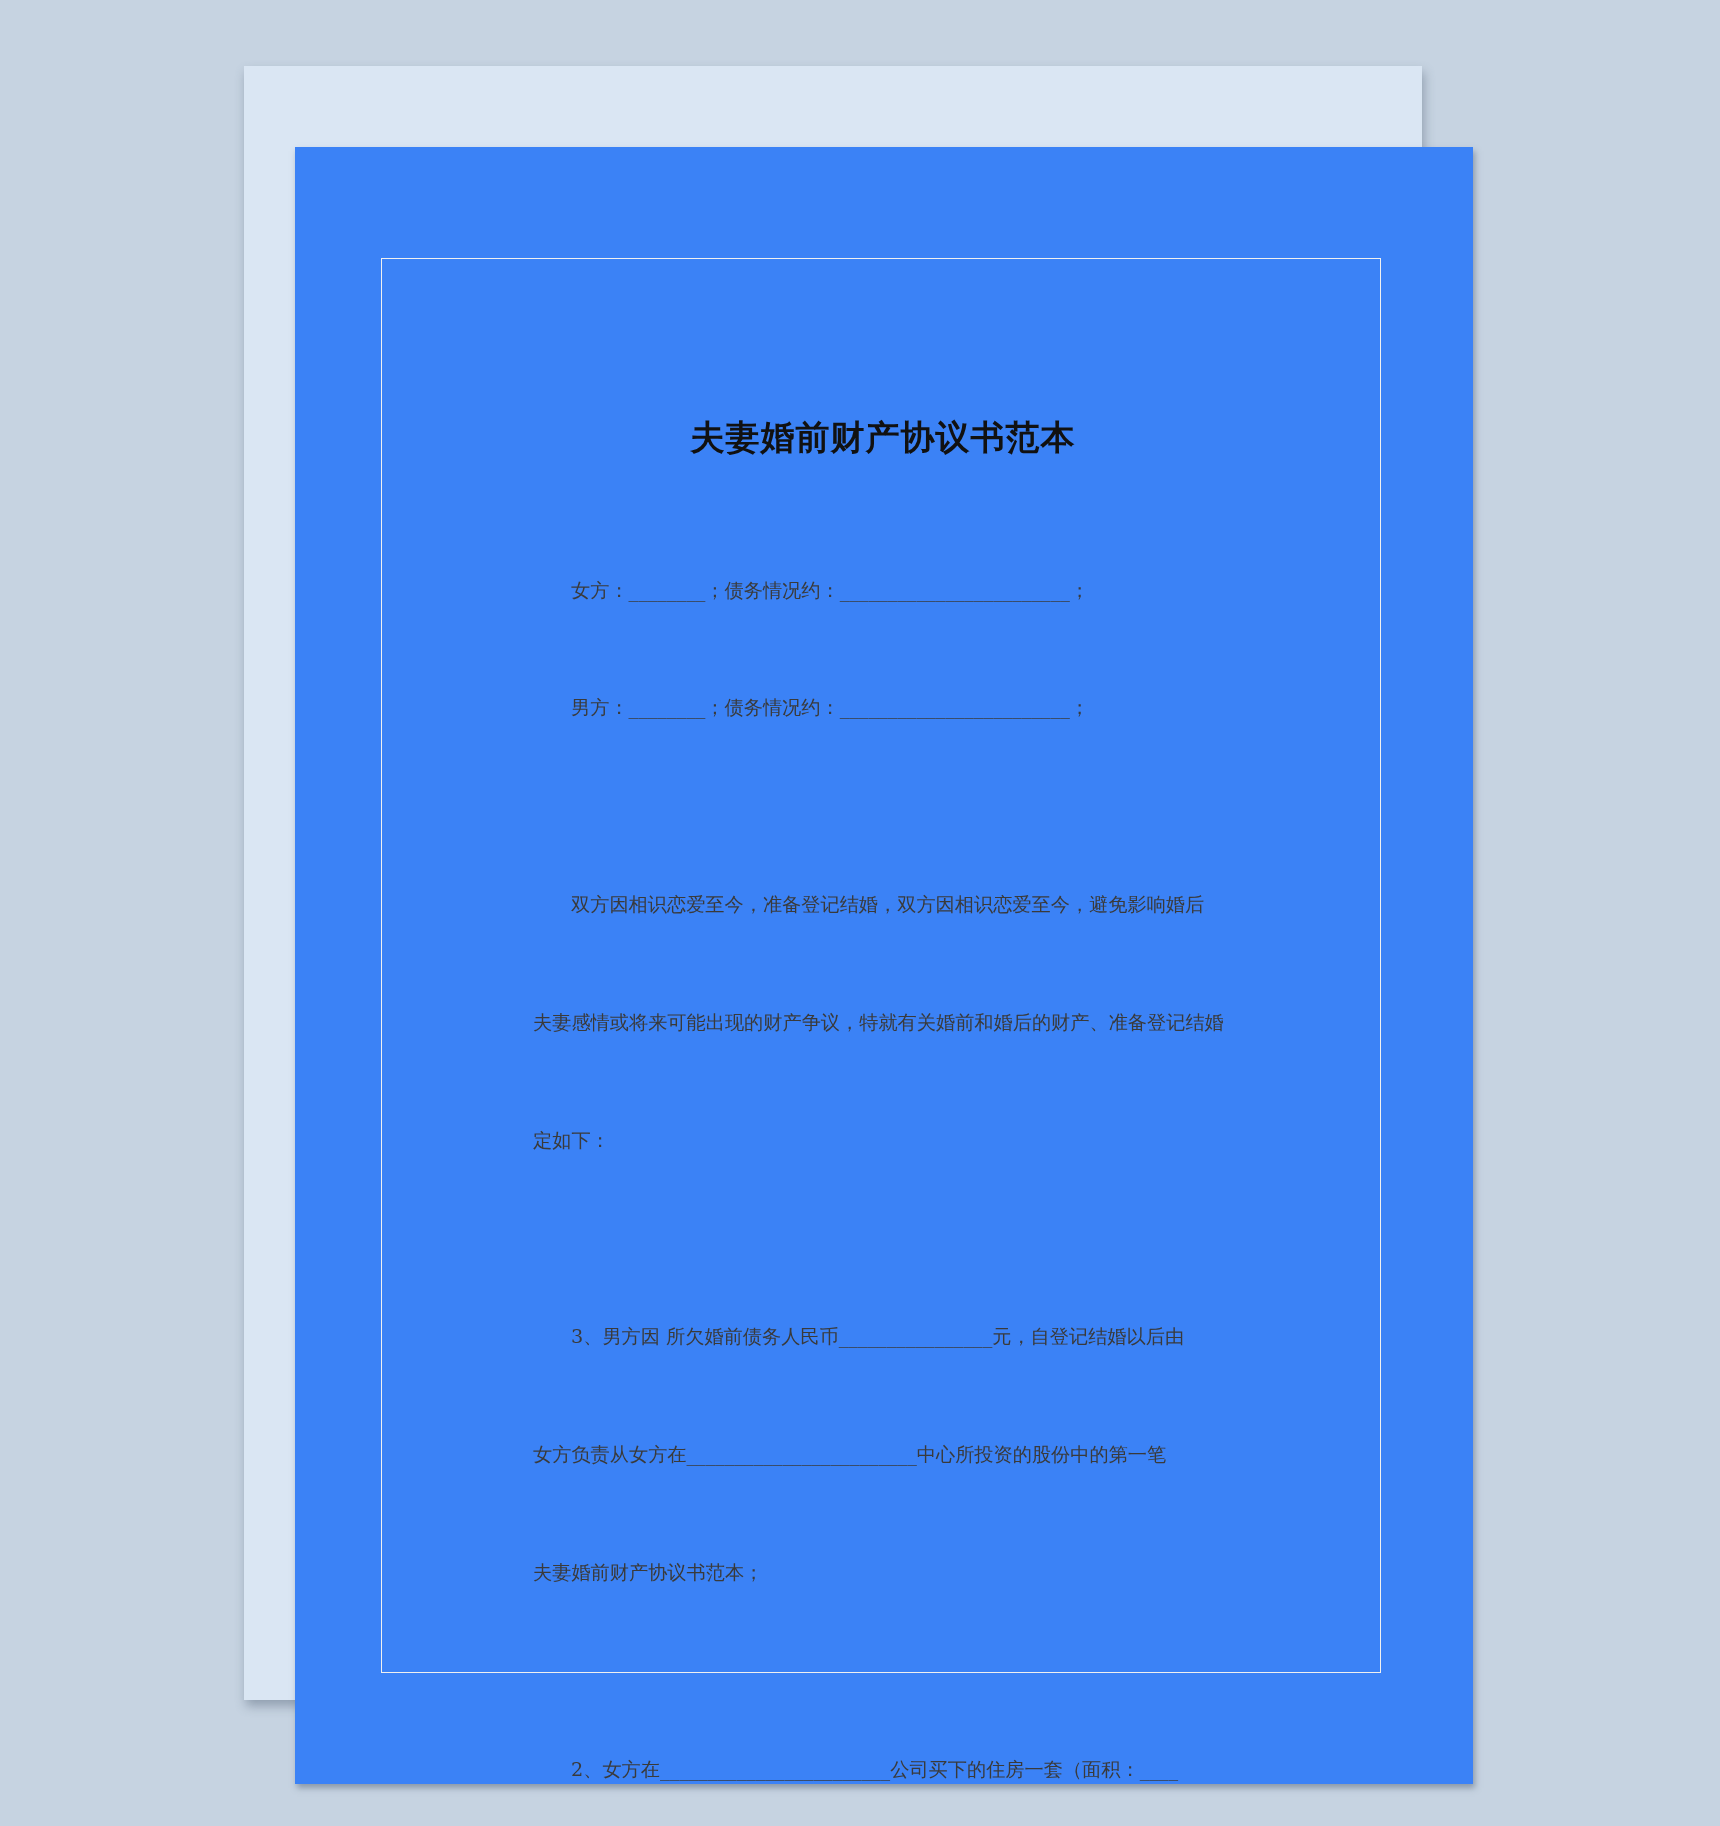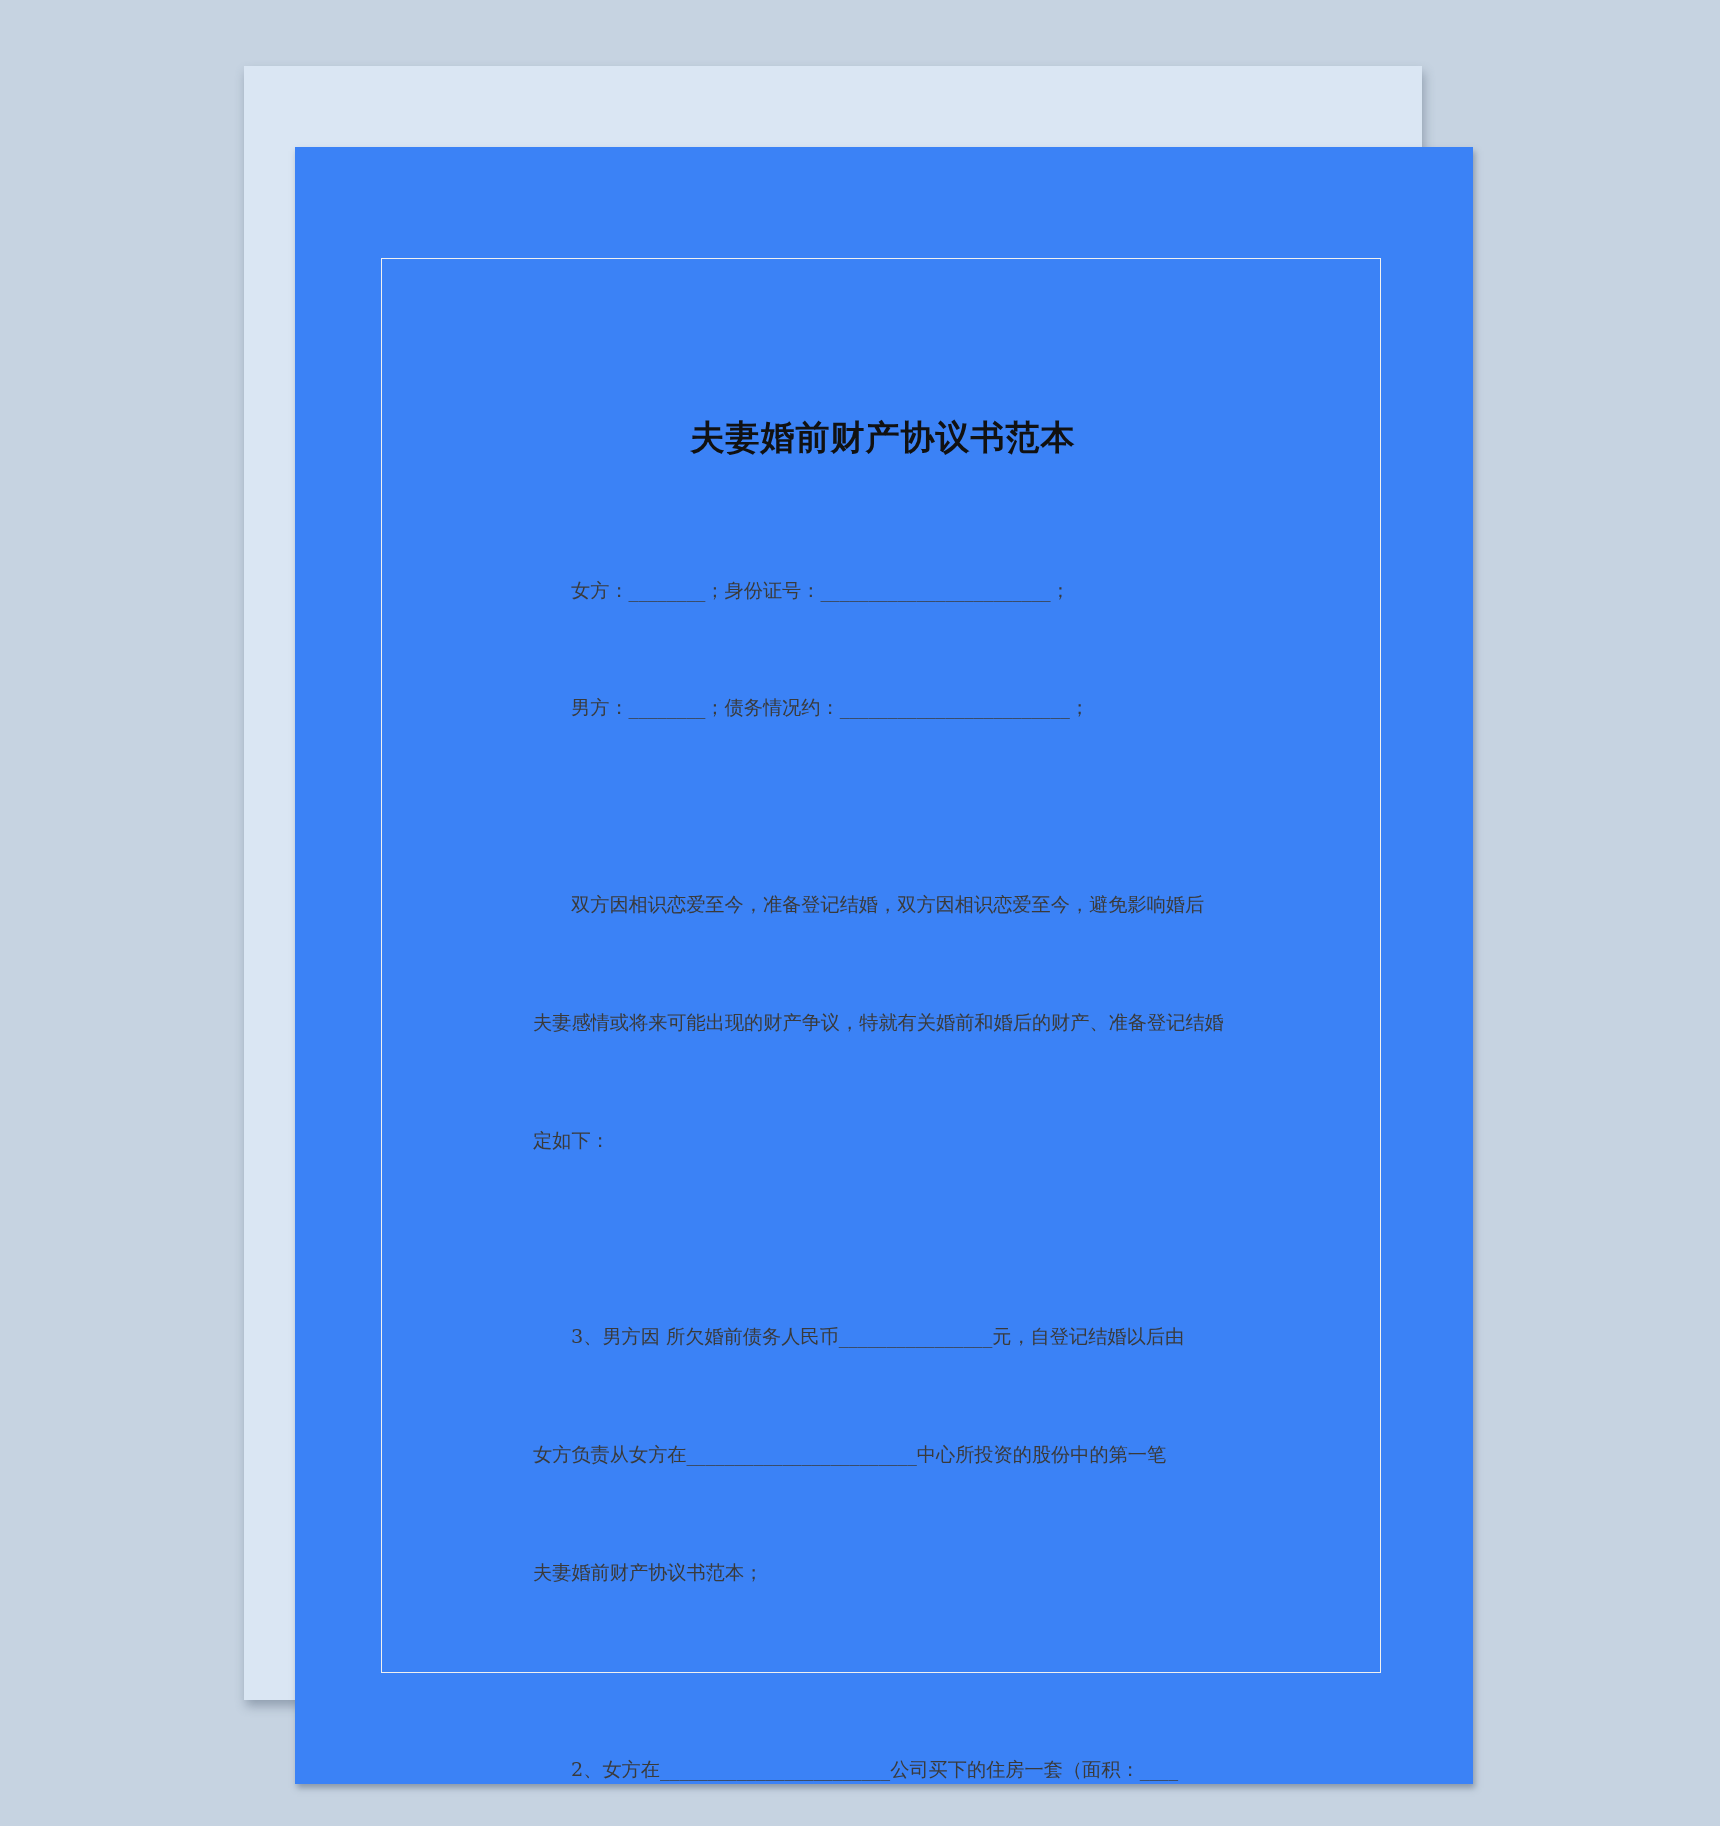--- a/index.html
+++ b/index.html
@@ -84,21 +84,21 @@
 
 <div class="back-page"></div>
 
 <div class="front-page">
   <div class="inner-frame"></div>
 
   <div class="doc-content">
     <h1 class="doc-title">夫妻婚前财产协议书范本</h1>
 
     <div class="para">
-      <span class="line indent" style="padding-left:38px;text-indent:0">女方：________；身份证号：________________________；</span>
+      <span class="line indent" style="padding-left:38px;text-indent:0">女方：________；债务情况约：________________________；</span>
       <span class="line indent" style="padding-left:38px;text-indent:0">男方：________；债务情况约：________________________；</span>
     </div>
 
     <div class="para">
       <span class="line" style="padding-left:38px">双方因相识恋爱至今，准备登记结婚，双方因相识恋爱至今，避免影响婚后</span>
       <span class="line">夫妻感情或将来可能出现的财产争议，特就有关婚前和婚后的财产、准备登记结婚</span>
       <span class="line">定如下：</span>
     </div>
 
     <div class="para">

